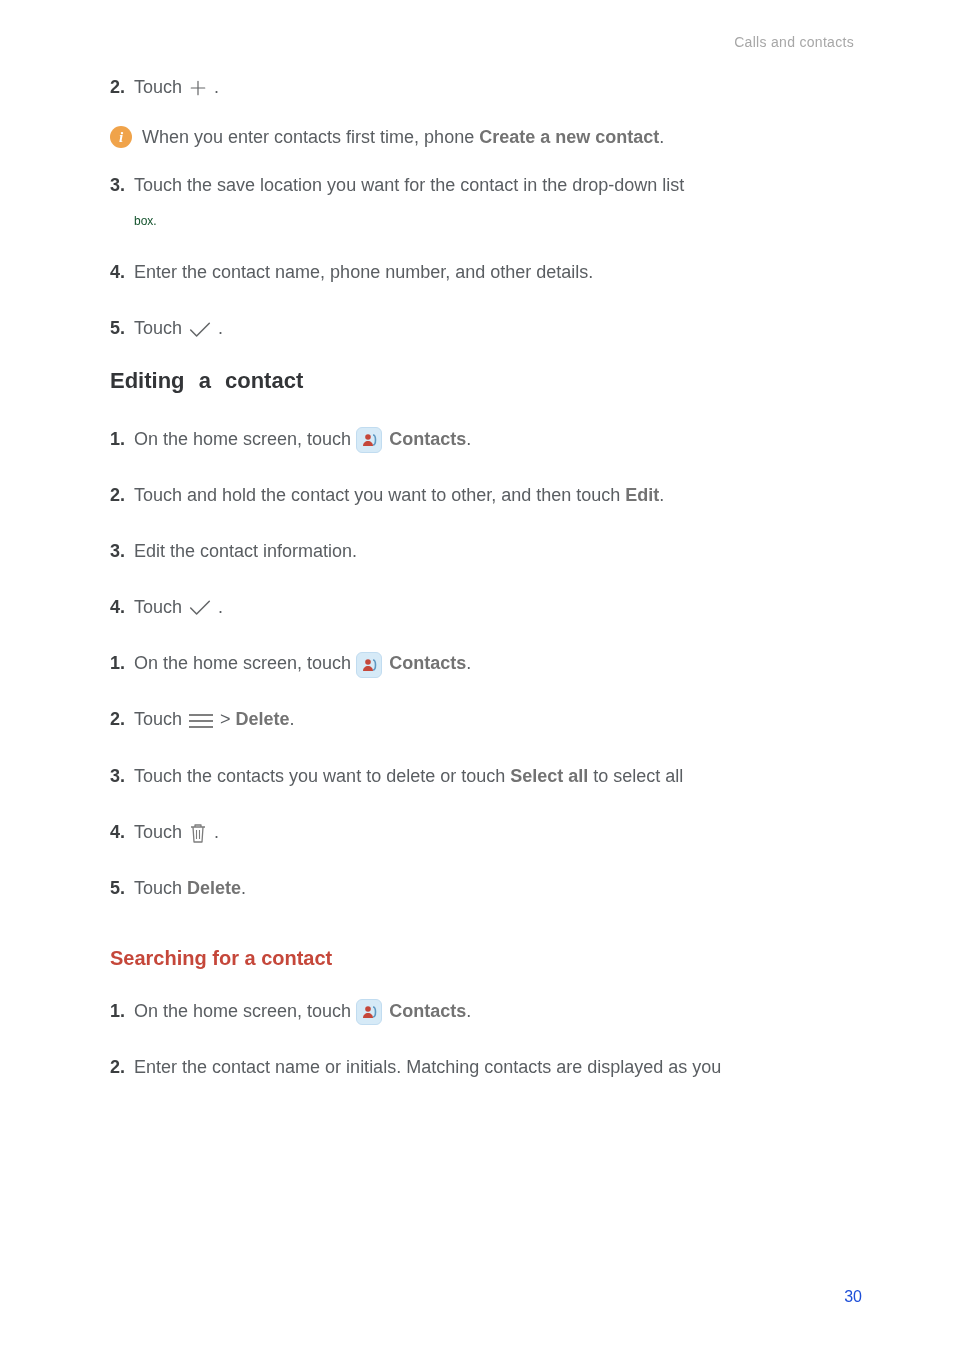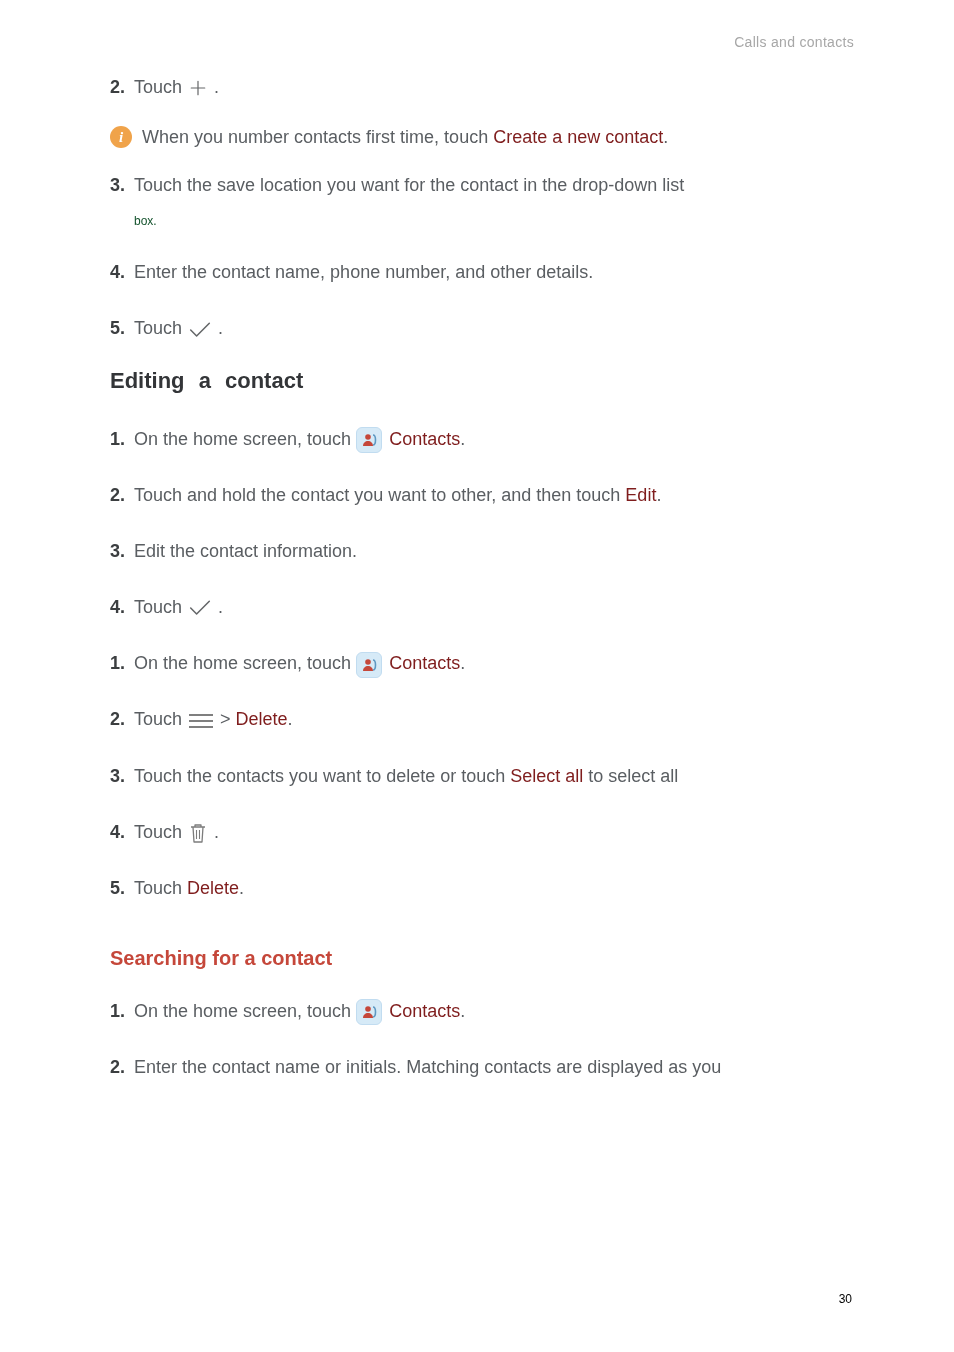--- a/index.html
+++ b/index.html
@@ -1,28 +1,28 @@
 <!DOCTYPE html>
 <html><head>
 <meta charset="utf-8">
 <style>
   * { box-sizing: border-box; margin: 0; padding: 0; }
   html, body { width: 954px; height: 1352px; background: #fff; font-family: Arial, Helvetica, sans-serif; color: #555a5e; }
   .page { width: 954px; height: 1352px; padding: 34px 100px 40px 110px; position: relative; }
   .header { text-align: right; font-size: 14px; color: #a7a7a7; letter-spacing: 0.3px; margin-bottom: 20px; }
-  .footer { position: absolute; bottom: 46px; right: 102px; font-size: 12px; color: #000000; }
+  .footer { position: absolute; bottom: 46px; right: 92px; font-size: 16px; color: #1d4ed8; }
   .step { font-size: 18px; color: #5a5e62; margin-bottom: 22px; line-height: 1.9; display: flex; }
   .step .num { font-weight: 700; color: #3b3e40; min-width: 24px; }
   .step .body { flex: 1; }
   .indent-body { padding-left: 24px; font-size: 12px; color: #14532d; line-height: 1.9; margin-top: -14px; margin-bottom: 22px; }
   .info-row { display: flex; align-items: center; gap: 10px; font-size: 18px; color: #5a5e62; margin-bottom: 20px; margin-left: 0; }
   .info-badge { width: 22px; height: 22px; border-radius: 50%; background: #f0a34a; color: #fff; display: inline-flex; align-items: center; justify-content: center; font-style: italic; font-family: serif; font-weight: 700; font-size: 15px; flex-shrink: 0; }
   .h2-sub { font-size: 22px; font-weight: 700; color: #333538; word-spacing: 8px; margin-top: 12px; margin-bottom: 28px; }
   .h1-sec { font-size: 20px; font-weight: 700; color: #c5473a; margin-top: 42px; margin-bottom: 24px; }
-  .bold { font-weight: 400; color: #7f1d1d; margin-top: 43px; }
+  .bold { font-weight: 700; color: #737373; margin-top: 43px; }
   .icon-inline { display: inline-flex; vertical-align: middle; margin: 0 2px; }
   .icon-plus { width: 18px; height: 18px; }
   .icon-check { width: 22px; height: 16px; }
   .icon-menu { width: 24px; height: 16px; }
   .icon-trash { width: 18px; height: 22px; }
   .app-icon { width: 26px; height: 26px; border-radius: 6px; background: #d6eaf7; border: 1px solid #c1dcf0; display: inline-flex; align-items: center; justify-content: center; vertical-align: middle; margin: 0 2px 0 0; position: relative; }
   .app-icon svg { display: block; }
 </style>
 </head>
 <body>
@@ -41,21 +41,21 @@
             <path d="M12 3v18M3 12h18" stroke="#646668" stroke-width="1.6" fill="none" stroke-linecap="round"></path>
           </svg>
     </span>
     <span> .</span>
   </span>
 </div>
 
 <div class="info-row">
   <span class="info-badge">i</span>
   <span>
-    <span>When you number contacts first time, touch </span><span class="bold">Create a new contact</span><span>.</span>
+    <span>When you enter contacts first time, phone </span><span class="bold">Create a new contact</span><span>.</span>
   </span>
 </div>
 
 <div class="step">
   <span class="num">3.</span>
   <span class="body">
     <span>Touch the save location you want for the contact in the drop-down list </span>
   </span>
 </div>
 <div class="indent-body">box.</div>

